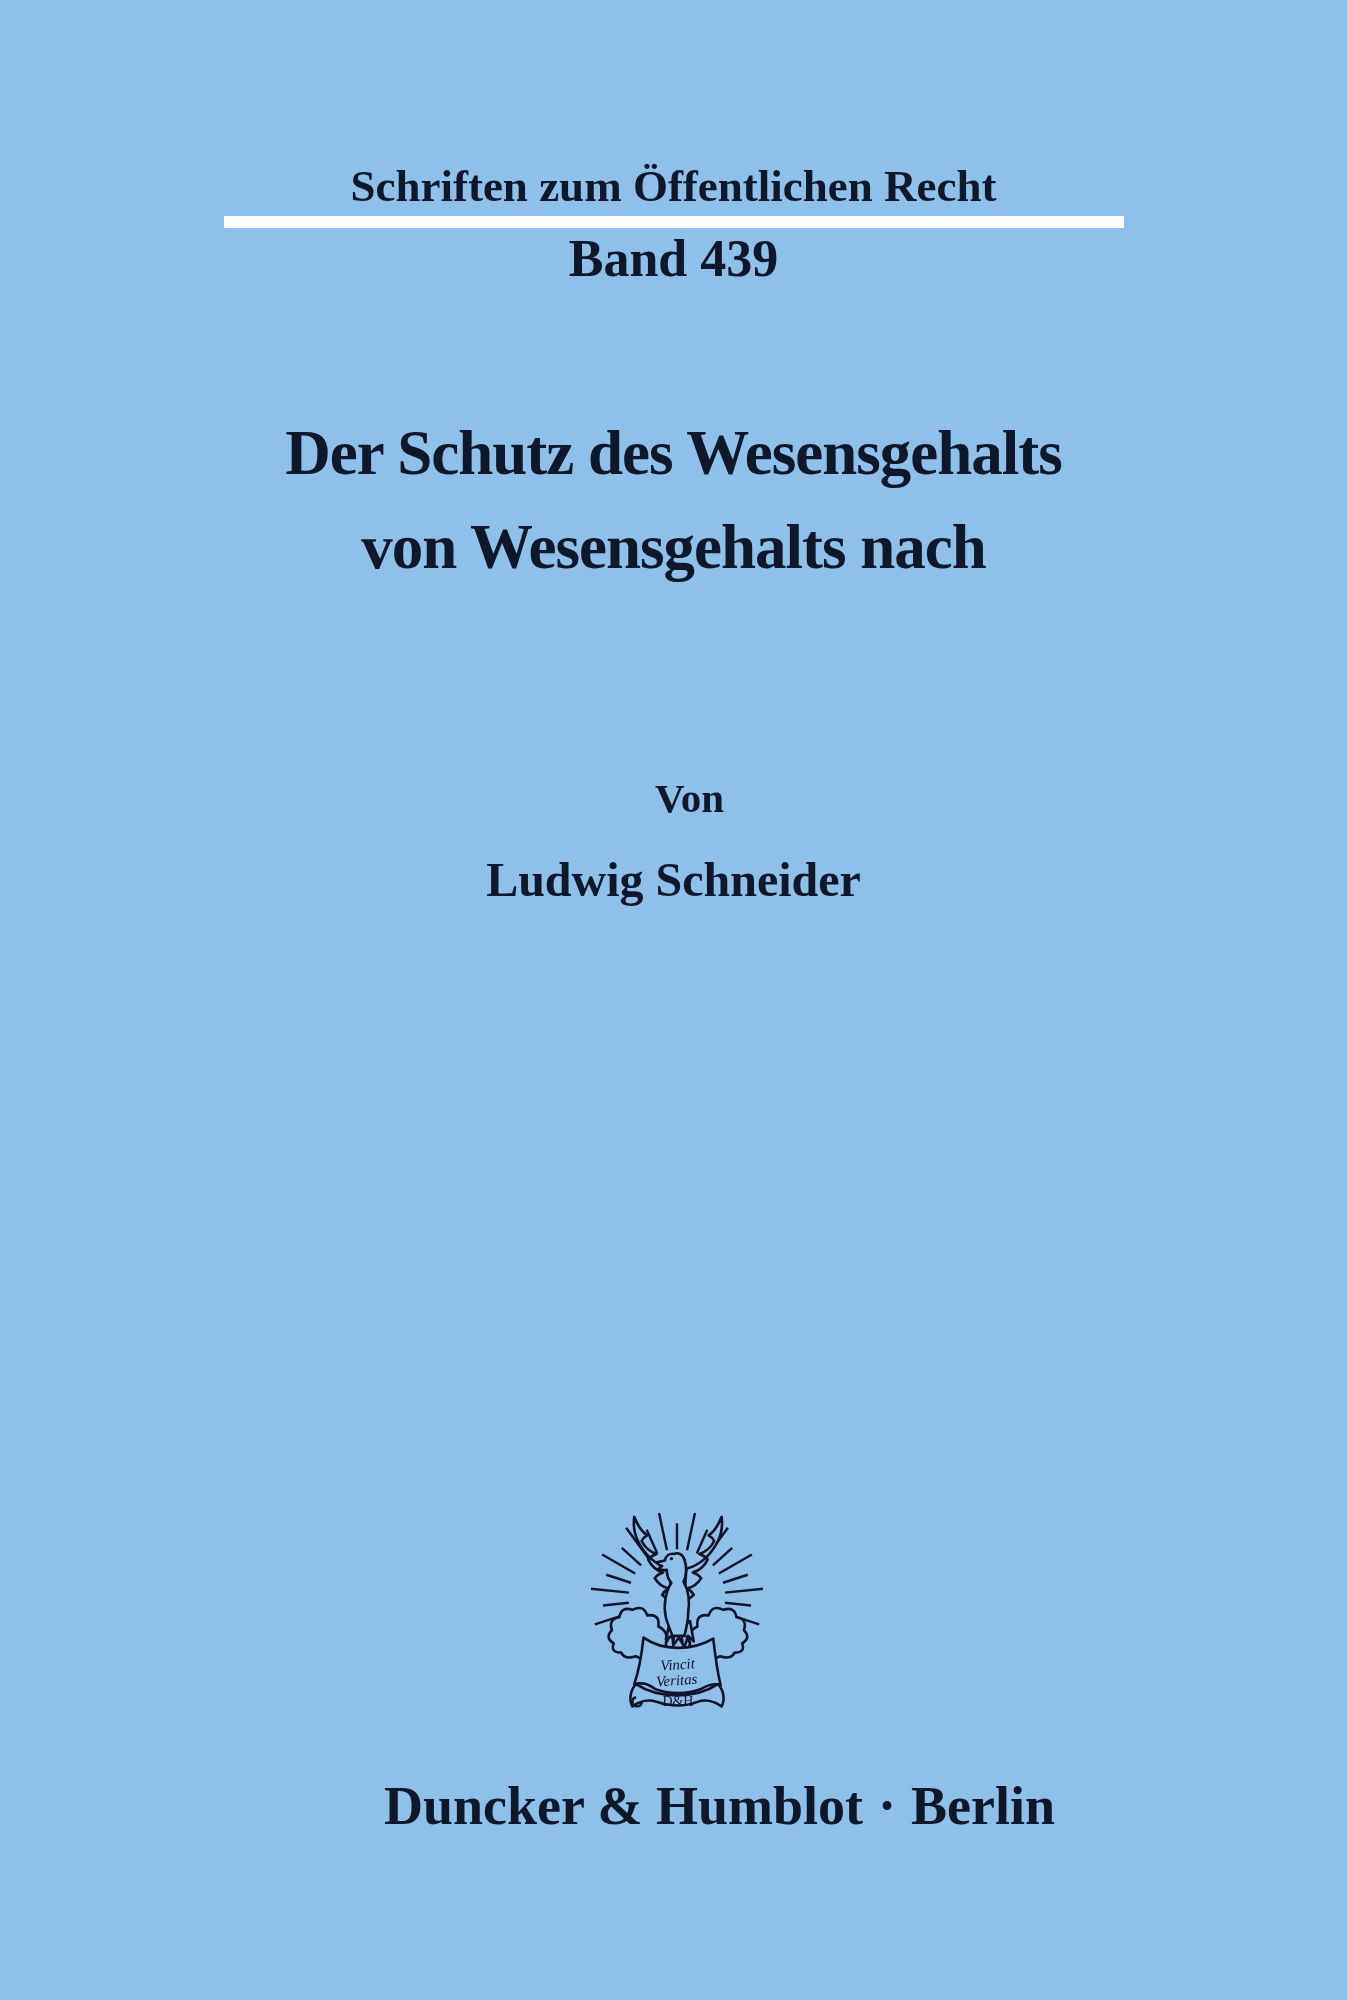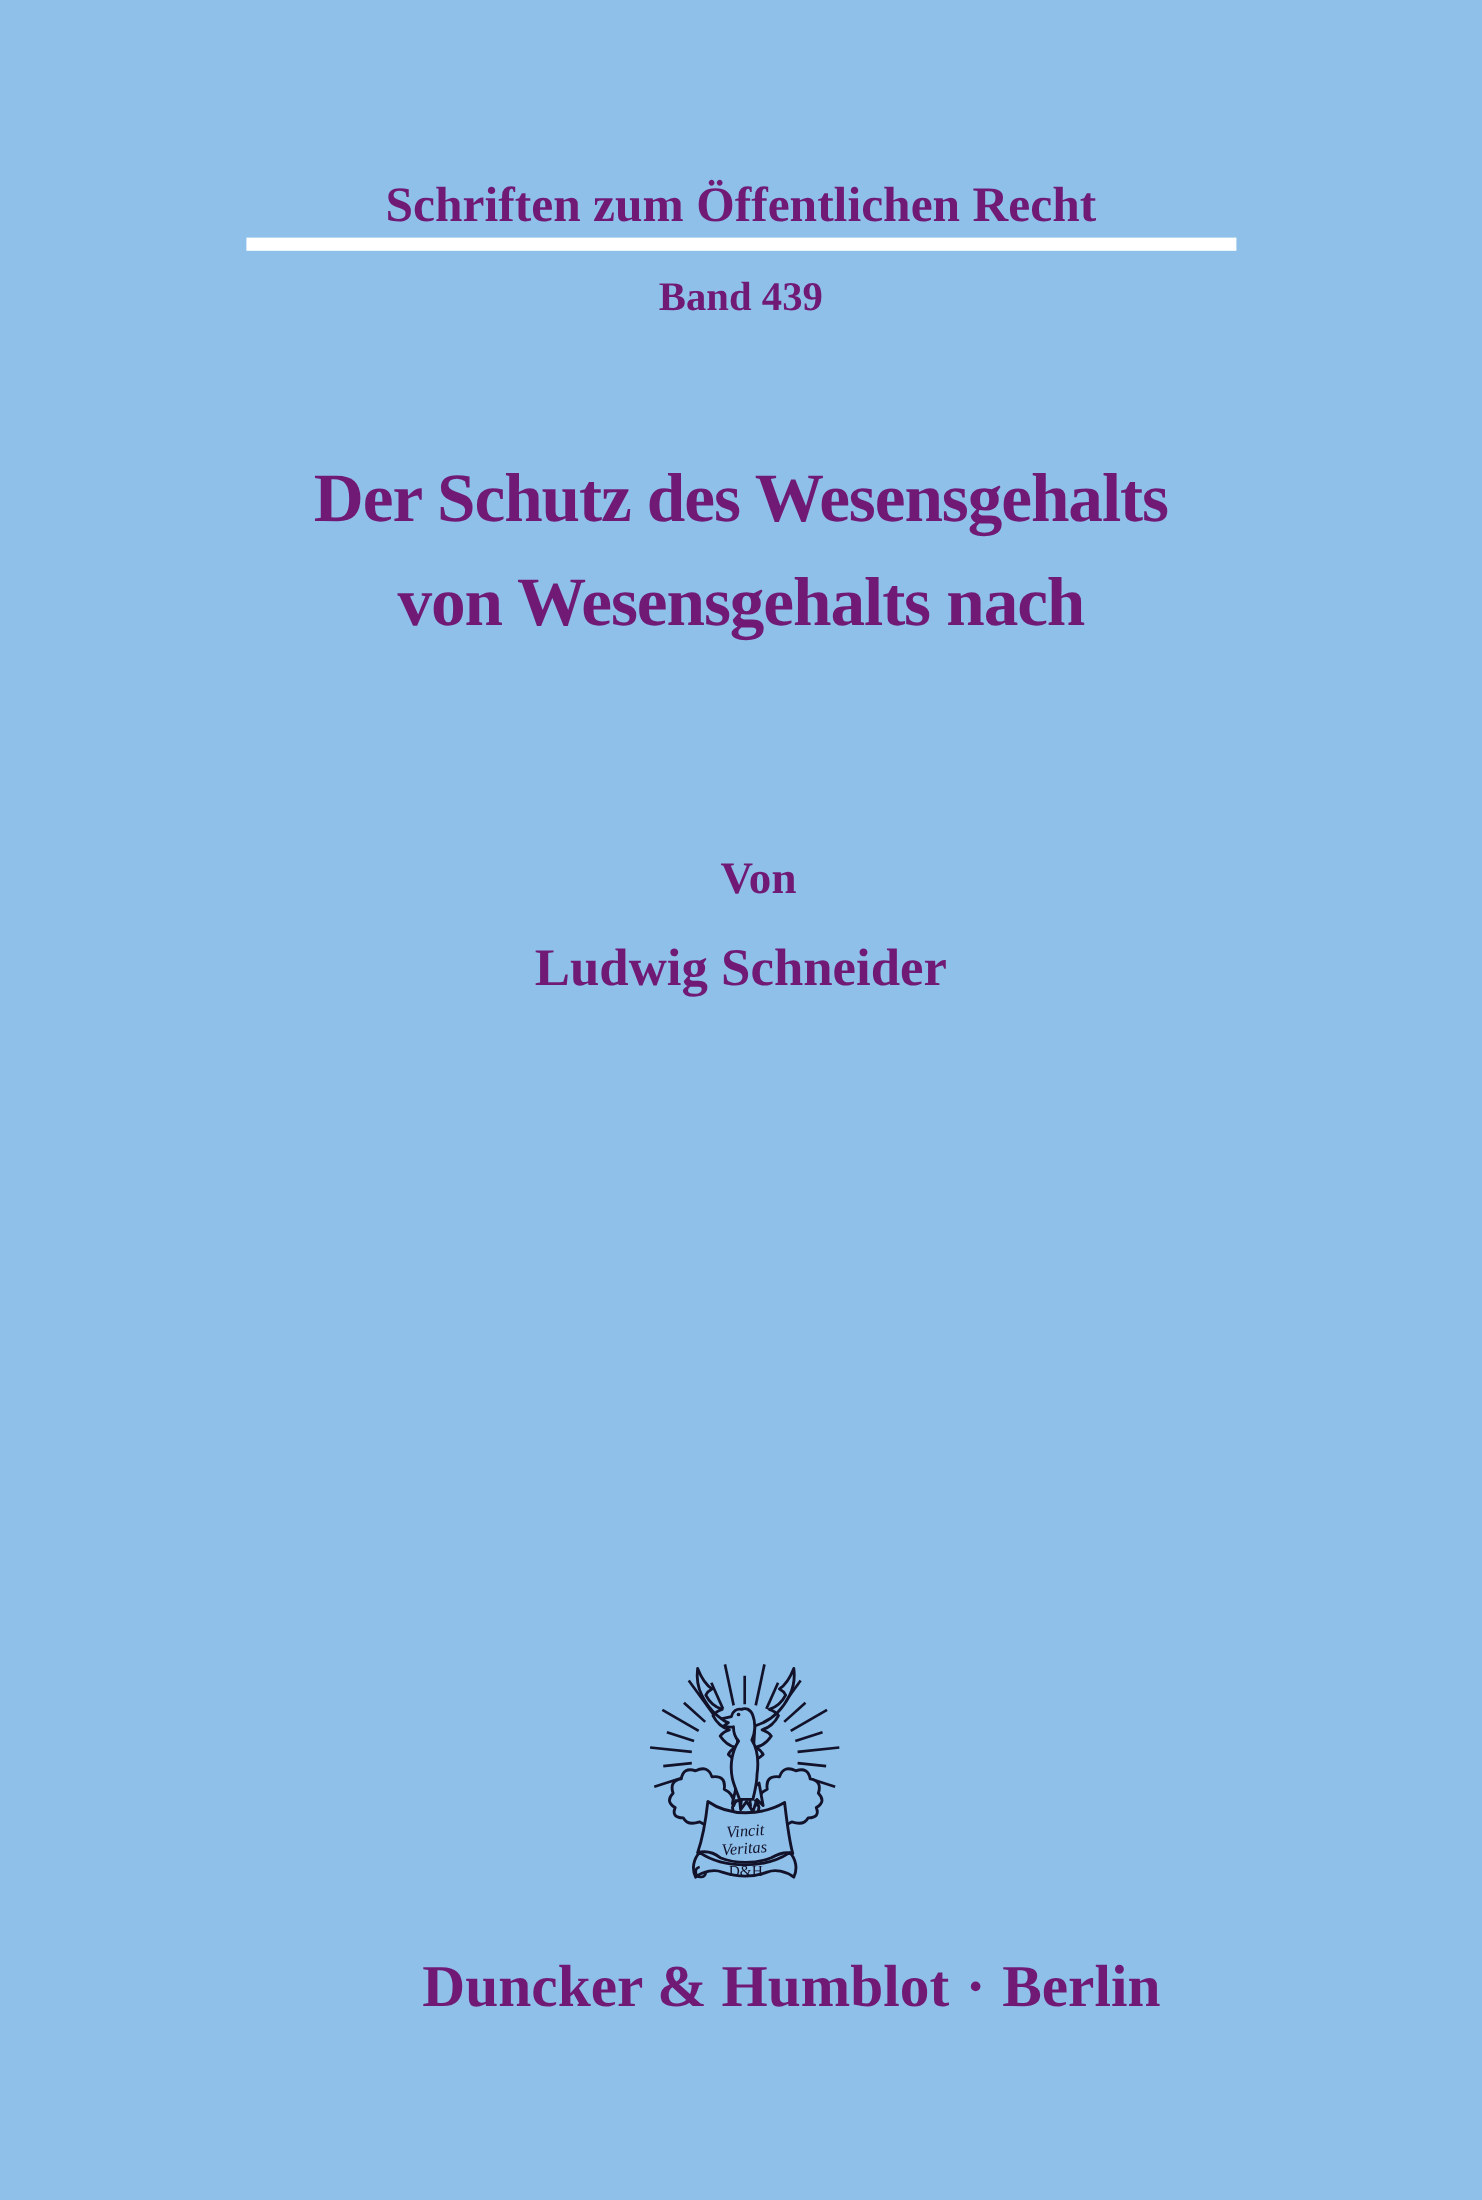--- a/index.html
+++ b/index.html
@@ -6,21 +6,21 @@
     margin: 0;
     padding: 0;
     background: #8fc0ea;
   }
   .cover {
     position: relative;
     width: 1347px;
     height: 2000px;
     background: #8fc0ea;
     font-family: "Liberation Serif", "DejaVu Serif", serif;
-    color: #701a75;
+    color: #0f172a;
     overflow: hidden;
   }
   .centered {
     position: absolute;
     left: 0;
     width: 100%;
     text-align: center;
     white-space: nowrap;
   }
   .series {
@@ -32,22 +32,22 @@
   .rule {
     position: absolute;
     top: 216px;
     left: 50%;
     margin-left: -450px;
     width: 900px;
     height: 12px;
     background: #ffffff;
   }
   .band {
-    top: 246px;
-    font-size: 37px;
+    top: 234px;
+    font-size: 52px;
     line-height: 50px;
     font-weight: bold;
   }
   .title {
     top: 398px;
     margin: 0;
     font-size: 63px;
     line-height: 77px;
     font-weight: bold;
     letter-spacing: -1px;

